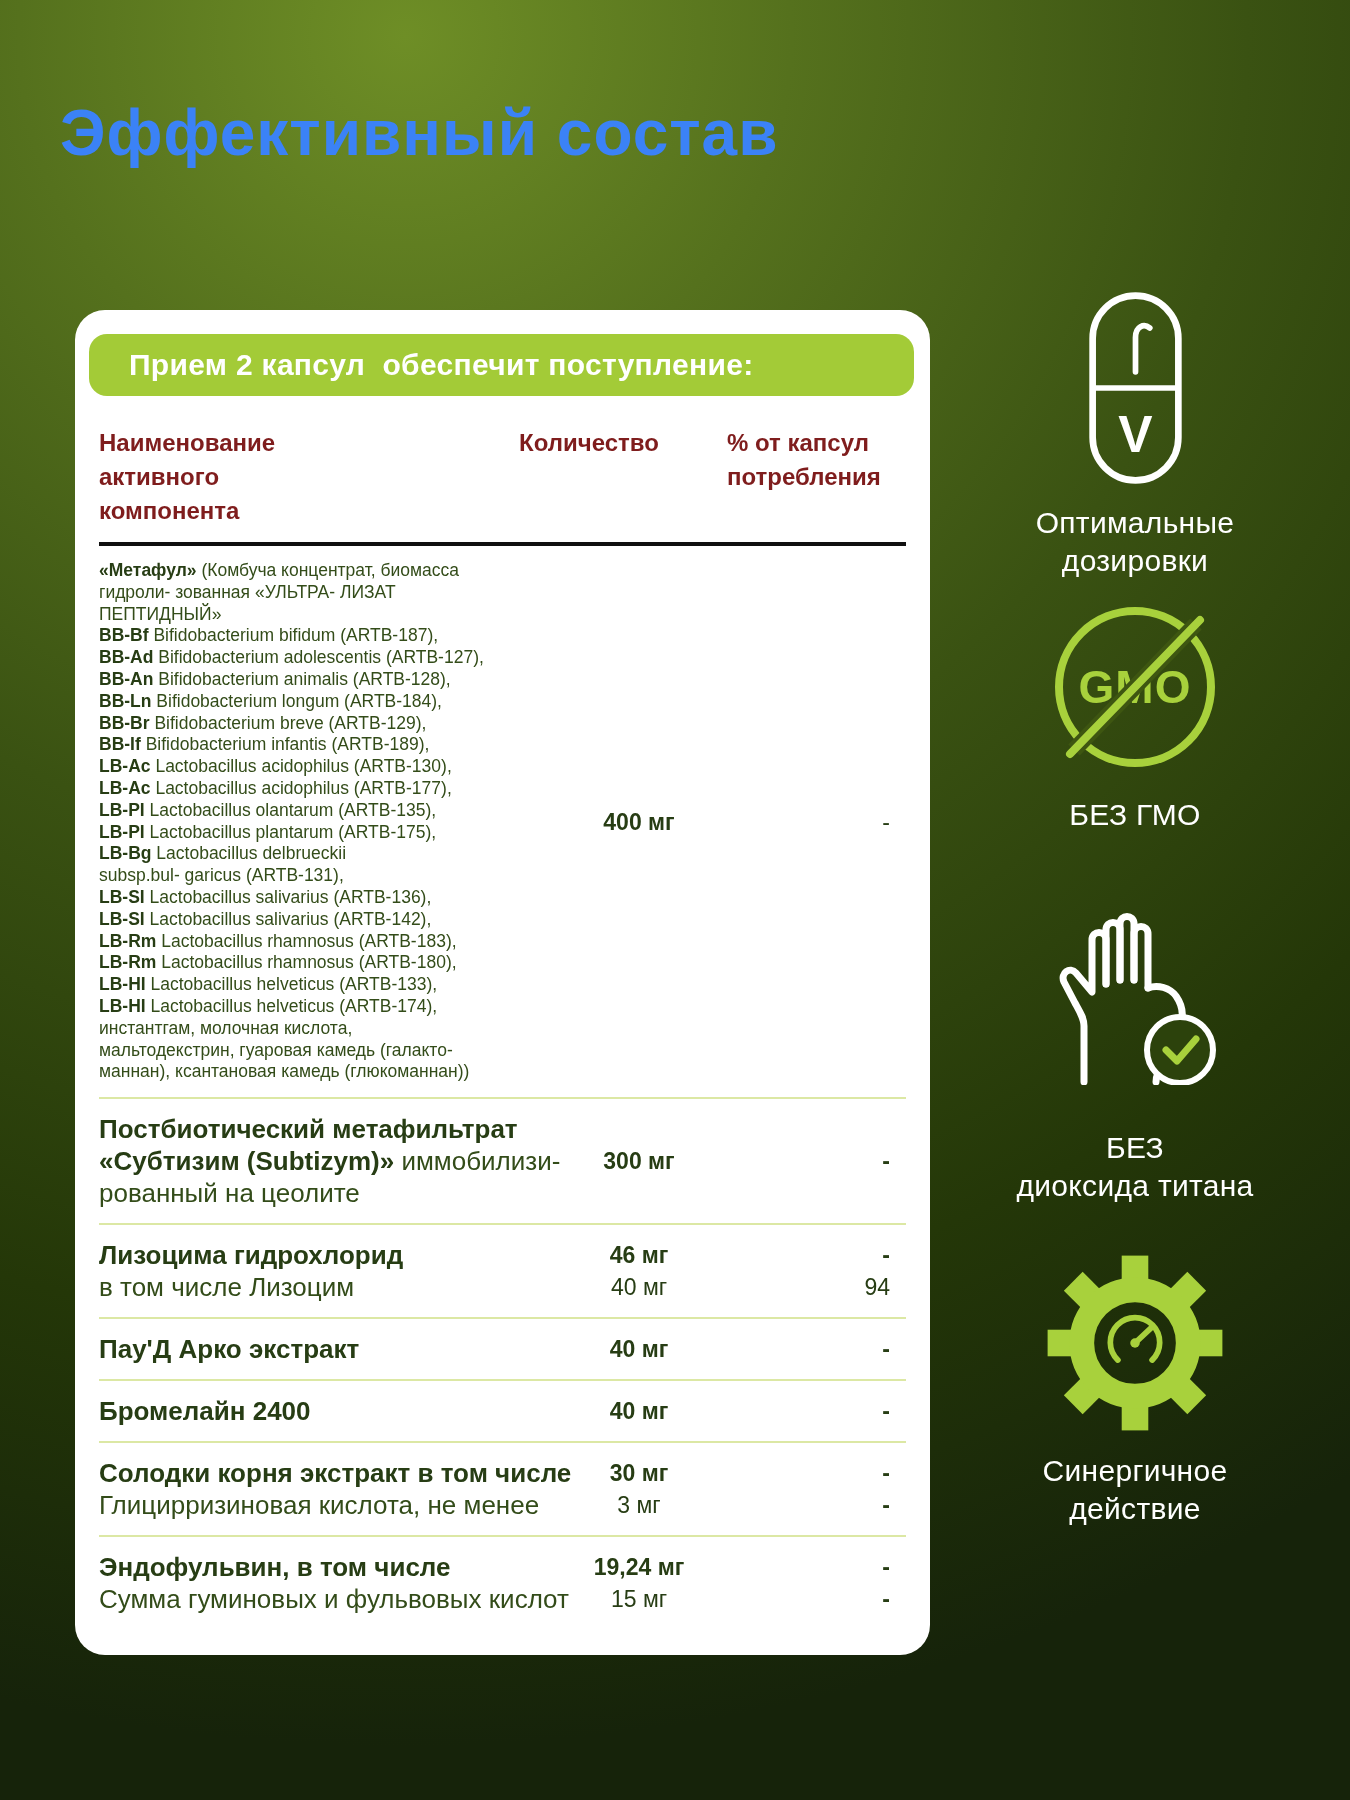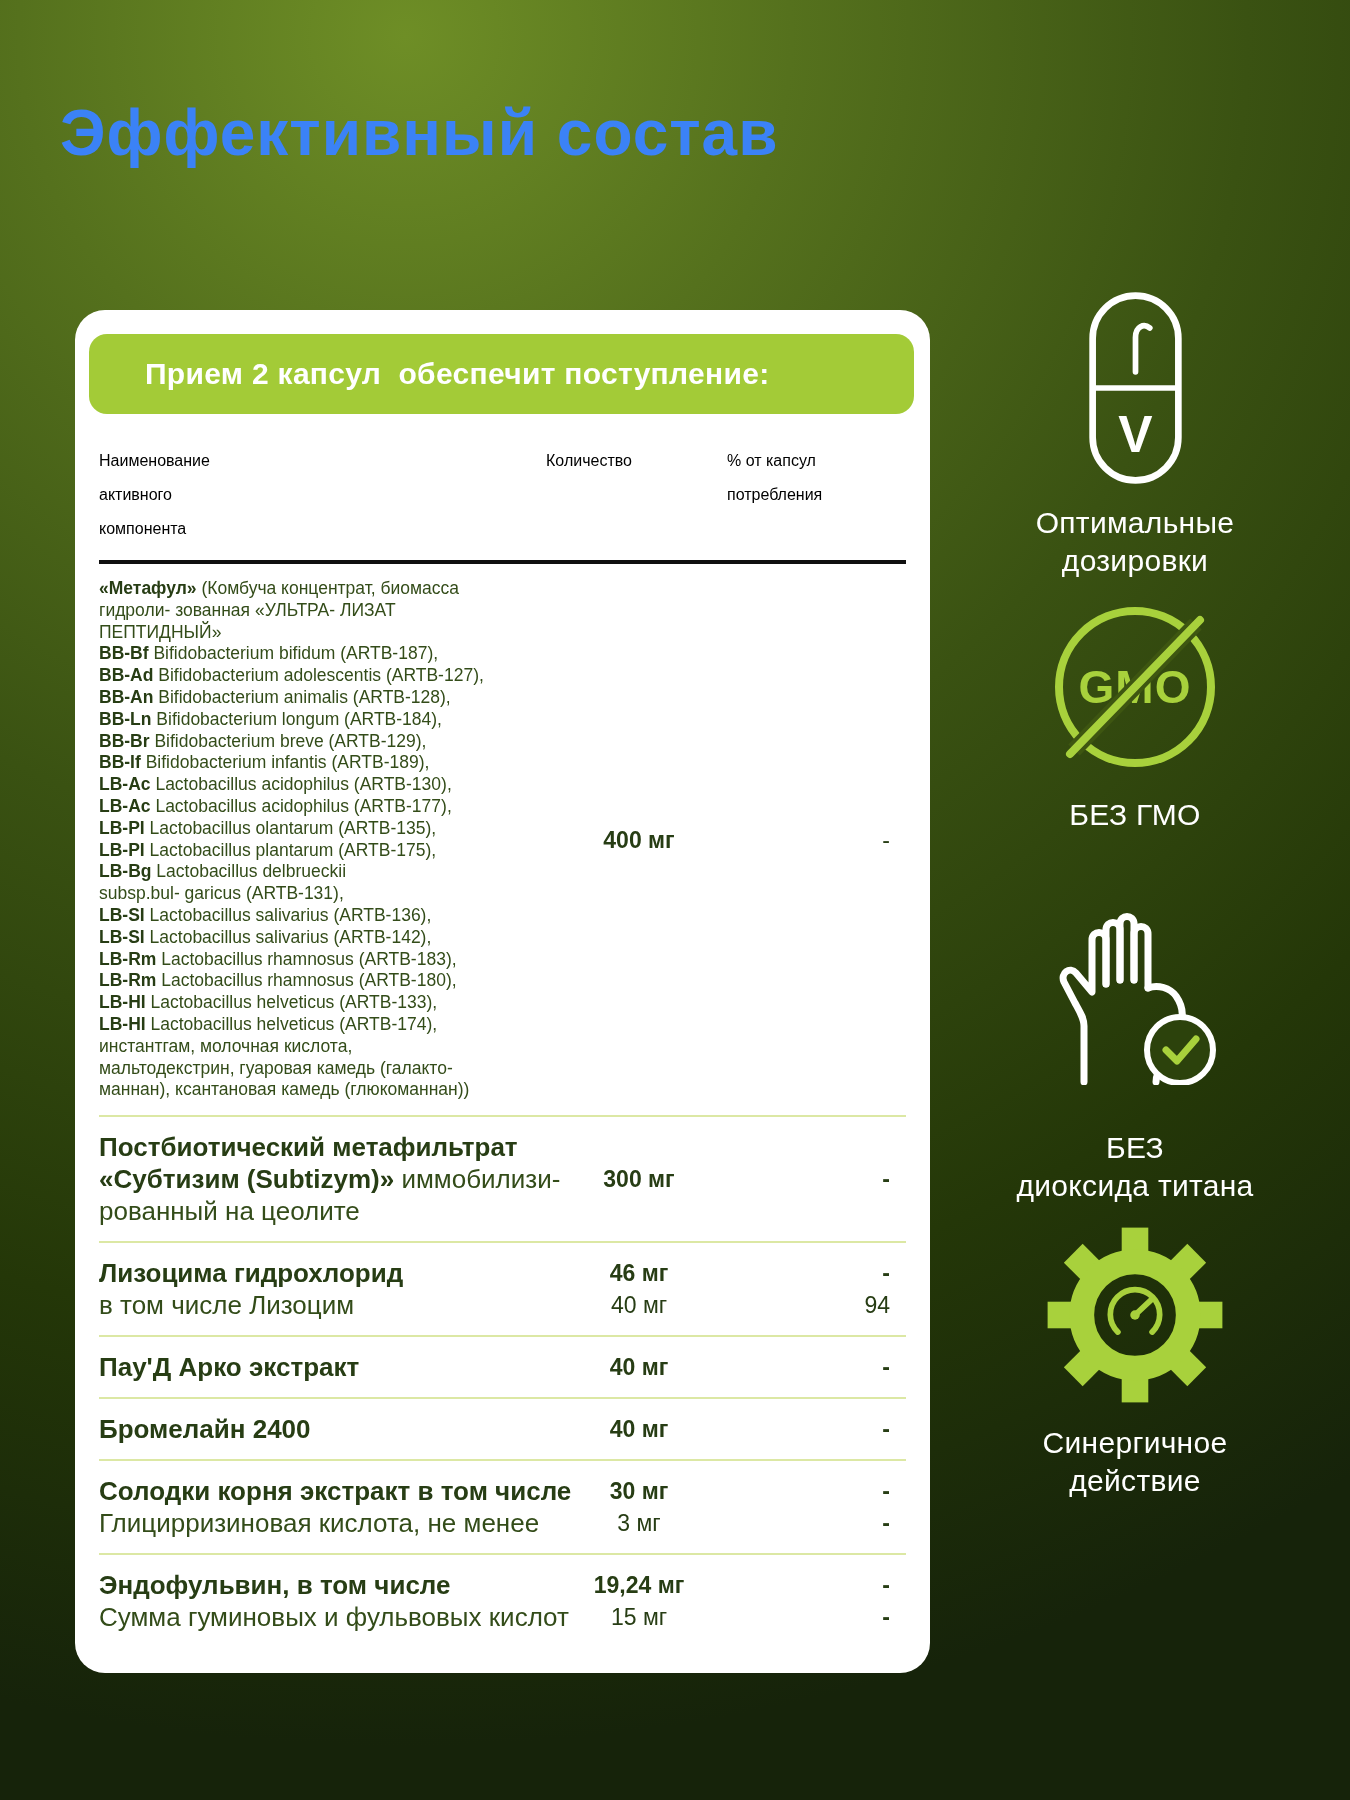--- a/index.html
+++ b/index.html
@@ -10,26 +10,26 @@
   }
   .title{
     position:absolute;left:60px;top:96px;color:#3b82f6;
     font-size:64px;font-weight:700;letter-spacing:1px;white-space:nowrap;
   }
   .card{
     position:absolute;left:75px;top:310px;width:855px;box-sizing:border-box;
     background:#ffffff;border-radius:30px;padding-bottom:26px;
   }
   .pill{
-    margin:24px 16px 0 14px;height:80px;border-radius:18px;background:#a3cb37;
-    display:flex;align-items:center;padding-left:56px;box-sizing:border-box;
+    margin:24px 16px 0 14px;height:62px;border-radius:18px;background:#a3cb37;
+    display:flex;align-items:center;padding-left:40px;box-sizing:border-box;
   }
   .pill span{color:#ffffff;font-size:30px;font-weight:700;white-space:pre;letter-spacing:.3px;}
   .thead{display:grid;grid-template-columns:420px 200px 1fr;margin:30px 24px 0;}
-  .thead .h{color:#000000;font-size:16px;font-weight:400;line-height:34px;}
+  .thead .h{color:#7f1d1d;font-size:24px;font-weight:700;line-height:34px;}
   .amount-h{text-align:center;transform:translateX(-30px);}
   .percent-h{padding-left:8px;}
   .black-rule{height:4px;background:#101010;margin:14px 24px 0;}
   .rows{margin:0 24px;}
   .sep{height:2px;background:#dce8a4;}
   .row{display:grid;grid-template-columns:420px 200px 1fr;padding:14px 0;gap:20px;}
   .cell.name .line{font-size:26px;line-height:32px;color:#334c19;white-space:nowrap;}
   .cell.name .line .b{font-weight:700;color:#273d14;}
   .row.small .cell.name .line{font-size:17.5px;line-height:21.8px;}
   .vals,.pcts{display:flex;flex-direction:column;justify-content:flex-start;}
@@ -37,21 +37,21 @@
   .pcts{align-items:flex-end;padding-right:16px;}
   .vals .v,.pcts .v{font-size:23px;line-height:32px;font-weight:700;color:#273d14;white-space:nowrap;}
   .v.reg{font-weight:400;}
   .row.center .vals,.row.center .pcts{justify-content:center;}
   .side{position:absolute;left:920px;top:0;width:430px;height:1800px;}
   .badge{position:absolute;left:0;right:0;display:flex;flex-direction:column;align-items:center;}
   .badge .label{color:#ffffff;font-size:30px;line-height:38px;text-align:center;letter-spacing:.3px;}
   .b1{top:288px;} .b1 .label{margin-top:16px;}
   .b2{top:602px;} .b2 .label{margin-top:24px;}
   .b3{top:900px;gap:22px;} .b3 .label{margin-top:22px;}
-  .b4{top:1220px;} .b4 .label{margin-top:14px;}
+  .b4{top:1248px;} .b4 .label{margin-top:14px;}
 </style>
 </head>
 <body>
 
 <div class="title">Эффективный состав</div>
 
 <div class="card">
   <div class="pill">
     <span>Прием 2 капсул  обеспечит поступление:</span>
   </div>

